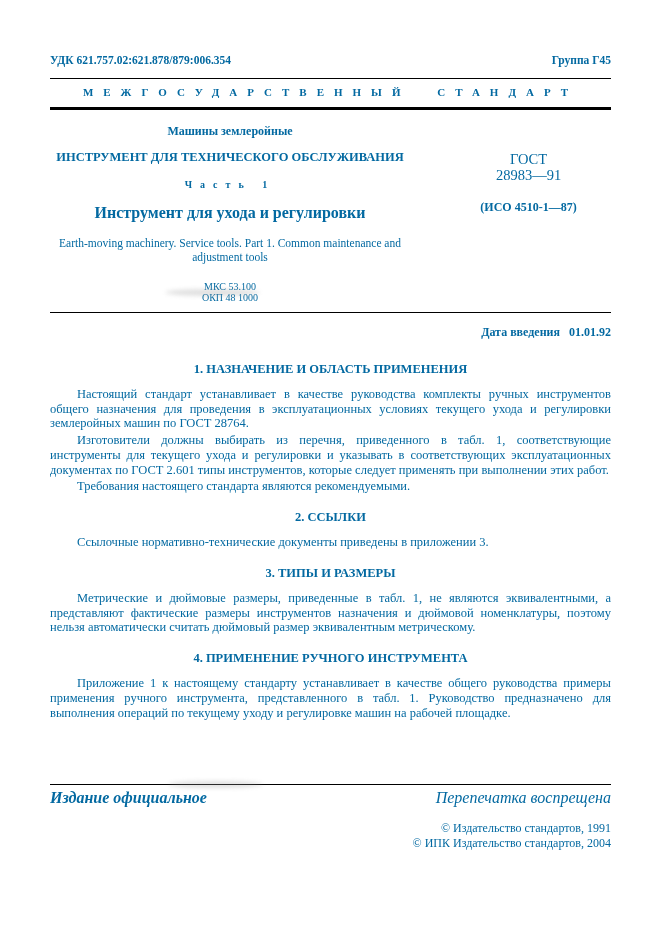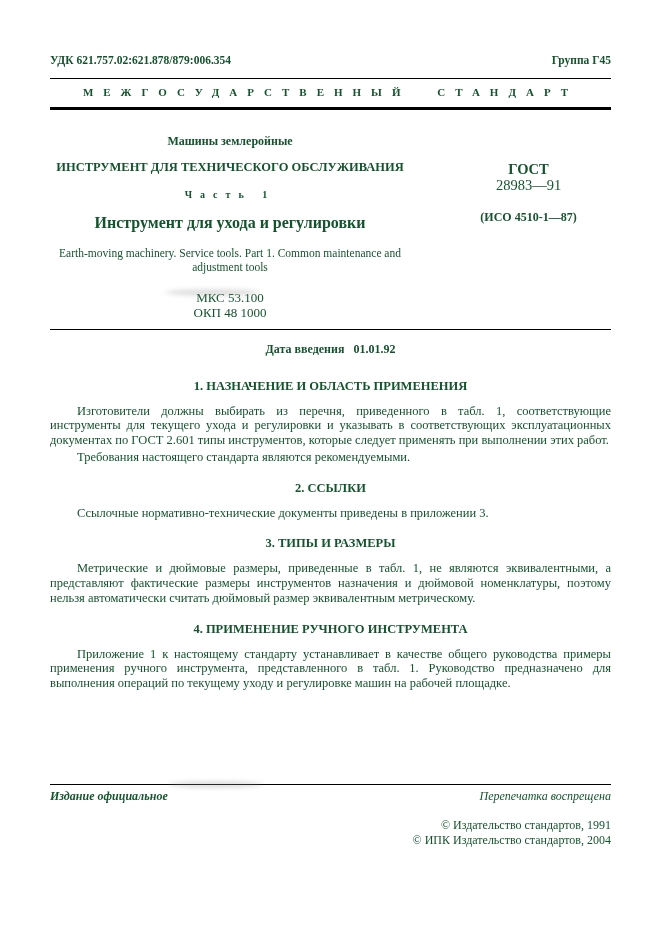--- a/index.html
+++ b/index.html
@@ -6,21 +6,21 @@
     margin: 0;
     padding: 0;
     background: #ffffff;
   }
   .page {
     position: relative;
     width: 661px;
     height: 936px;
     background: #ffffff;
     font-family: "Liberation Serif", "DejaVu Serif", serif;
-    color: #14532d;
+    color: #0369a1;
     overflow: hidden;
   }
   .content {
     position: absolute;
     left: 50px;
     right: 50px;
     top: 54px;
   }
   .topline {
     display: flex;
@@ -37,21 +37,21 @@
   }
   .banner-text {
     font-size: 11px;
     font-weight: bold;
     letter-spacing: 10px;
     word-spacing: 14px;
     white-space: nowrap;
   }
   .title-block {
     display: flex;
-    margin-top: 24px;
+    margin-top: 14px;
     gap: 36px;
   }
   .title-left {
     flex: 1;
     text-align: center;
   }
   .title-right {
     width: 165px;
     text-align: center;
     padding-top: 28px;
@@ -77,45 +77,45 @@
     font-weight: bold;
     margin-bottom: 14px;
   }
   .en-title {
     font-size: 11.5px;
     line-height: 1.25;
     margin-bottom: 16px;
   }
   .gost-label {
     font-size: 14.5px;
-    font-weight: bold;
+    font-weight: normal;
     line-height: 1.1;
   }
   .gost-num {
     font-size: 14.5px;
     font-weight: normal;
     line-height: 1.1;
     margin-bottom: 16px;
   }
   .iso {
     font-size: 12px;
     font-weight: bold;
   }
   .codes {
-    font-size: 13px;
+    font-size: 10px;
     line-height: 1.15;
     margin-bottom: 8px;
   }
   .rule {
     border: none;
     border-top: 1px solid #000;
     margin: 0;
   }
   .date-line {
-    text-align: center;
+    text-align: right;
     font-size: 12px;
     margin-top: 12px;
     margin-bottom: 22px;
   }
   .date-line .lbl { font-weight: bold; }
   .date-line .val { font-weight: bold; }
   .sec-heading {
     text-align: center;
     font-size: 12.5px;
     font-weight: bold;
@@ -132,21 +132,21 @@
     position: absolute;
     left: 50px;
     right: 50px;
     top: 784px;
   }
   .footer-line {
     border-top: 1px solid #000;
     padding-top: 4px;
     display: flex;
     justify-content: space-between;
-    font-size: 12px;
+    font-size: 16px;
     font-style: italic;
   }
   .footer-line .official { font-weight: bold; }
   .copyrights {
     margin-top: 14px;
     text-align: right;
     font-size: 12px;
     line-height: 1.25;
   }
   .artifact {
@@ -197,20 +197,21 @@
     <hr class="rule">
 
     <div class="date-line">
       <span class="lbl">Дата введения</span>
       <span>&nbsp;</span>
       <span class="val">01.01.92</span>
     </div>
 
     <div>
       <div class="sec-heading">1.  НАЗНАЧЕНИЕ И ОБЛАСТЬ ПРИМЕНЕНИЯ</div>
+      <p class="para">Настоящий стандарт устанавливает в качестве руководства комплекты ручных инструментов общего назначения для проведения в эксплуатационных условиях текущего ухода и регулировки землеройных машин по ГОСТ 28764.</p>
       <p class="para">Изготовители должны выбирать из перечня, приведенного в табл. 1, соответствующие инструменты для текущего ухода и регулировки и указывать в соответствующих эксплуатационных документах по ГОСТ 2.601 типы инструментов, которые следует применять при выполнении этих работ.</p>
       <p class="para">Требования настоящего стандарта являются рекомендуемыми.</p>
     </div>
 
     <div>
       <div class="sec-heading">2.  ССЫЛКИ</div>
       <p class="para">Ссылочные нормативно-технические документы приведены в приложении 3.</p>
     </div>
 
     <div>

